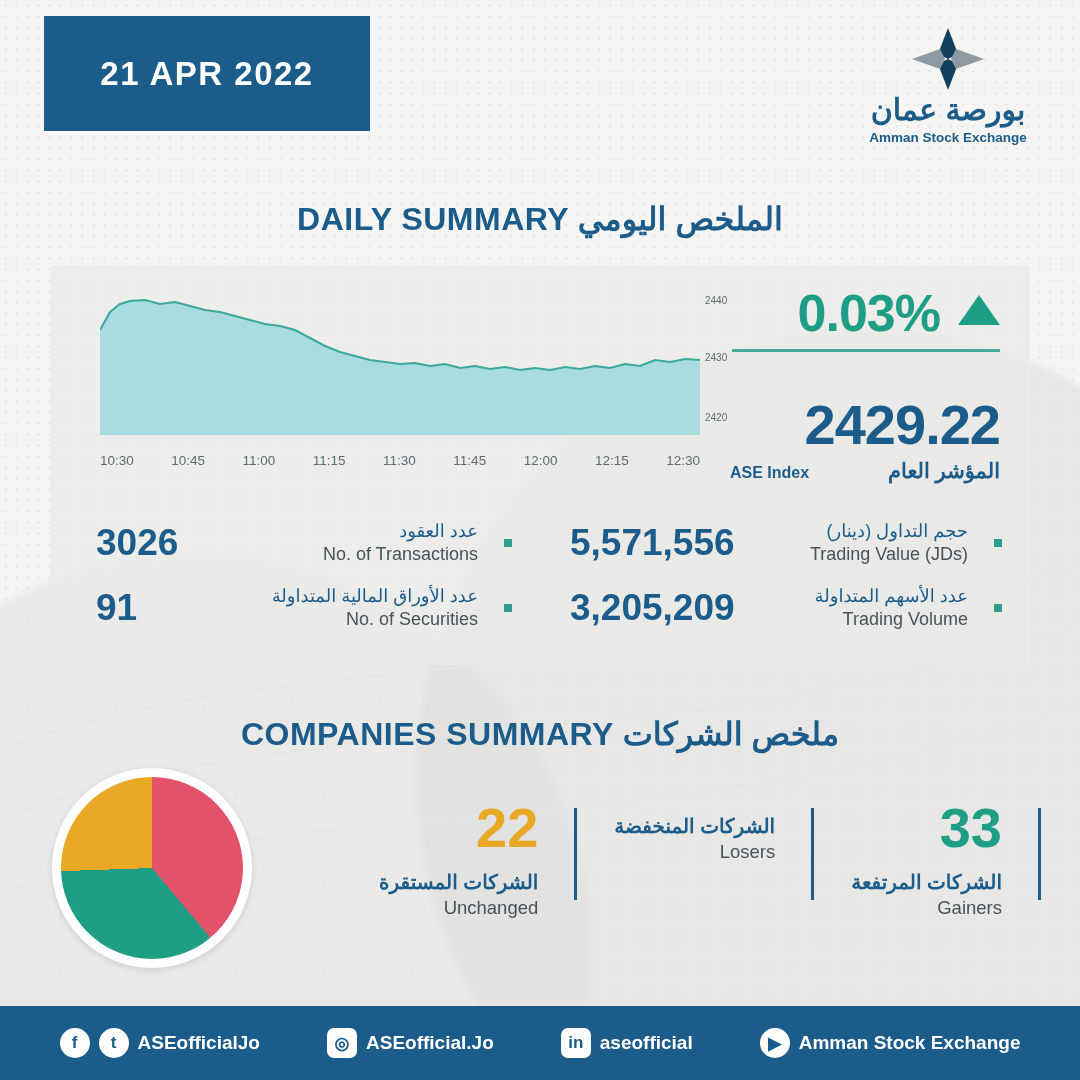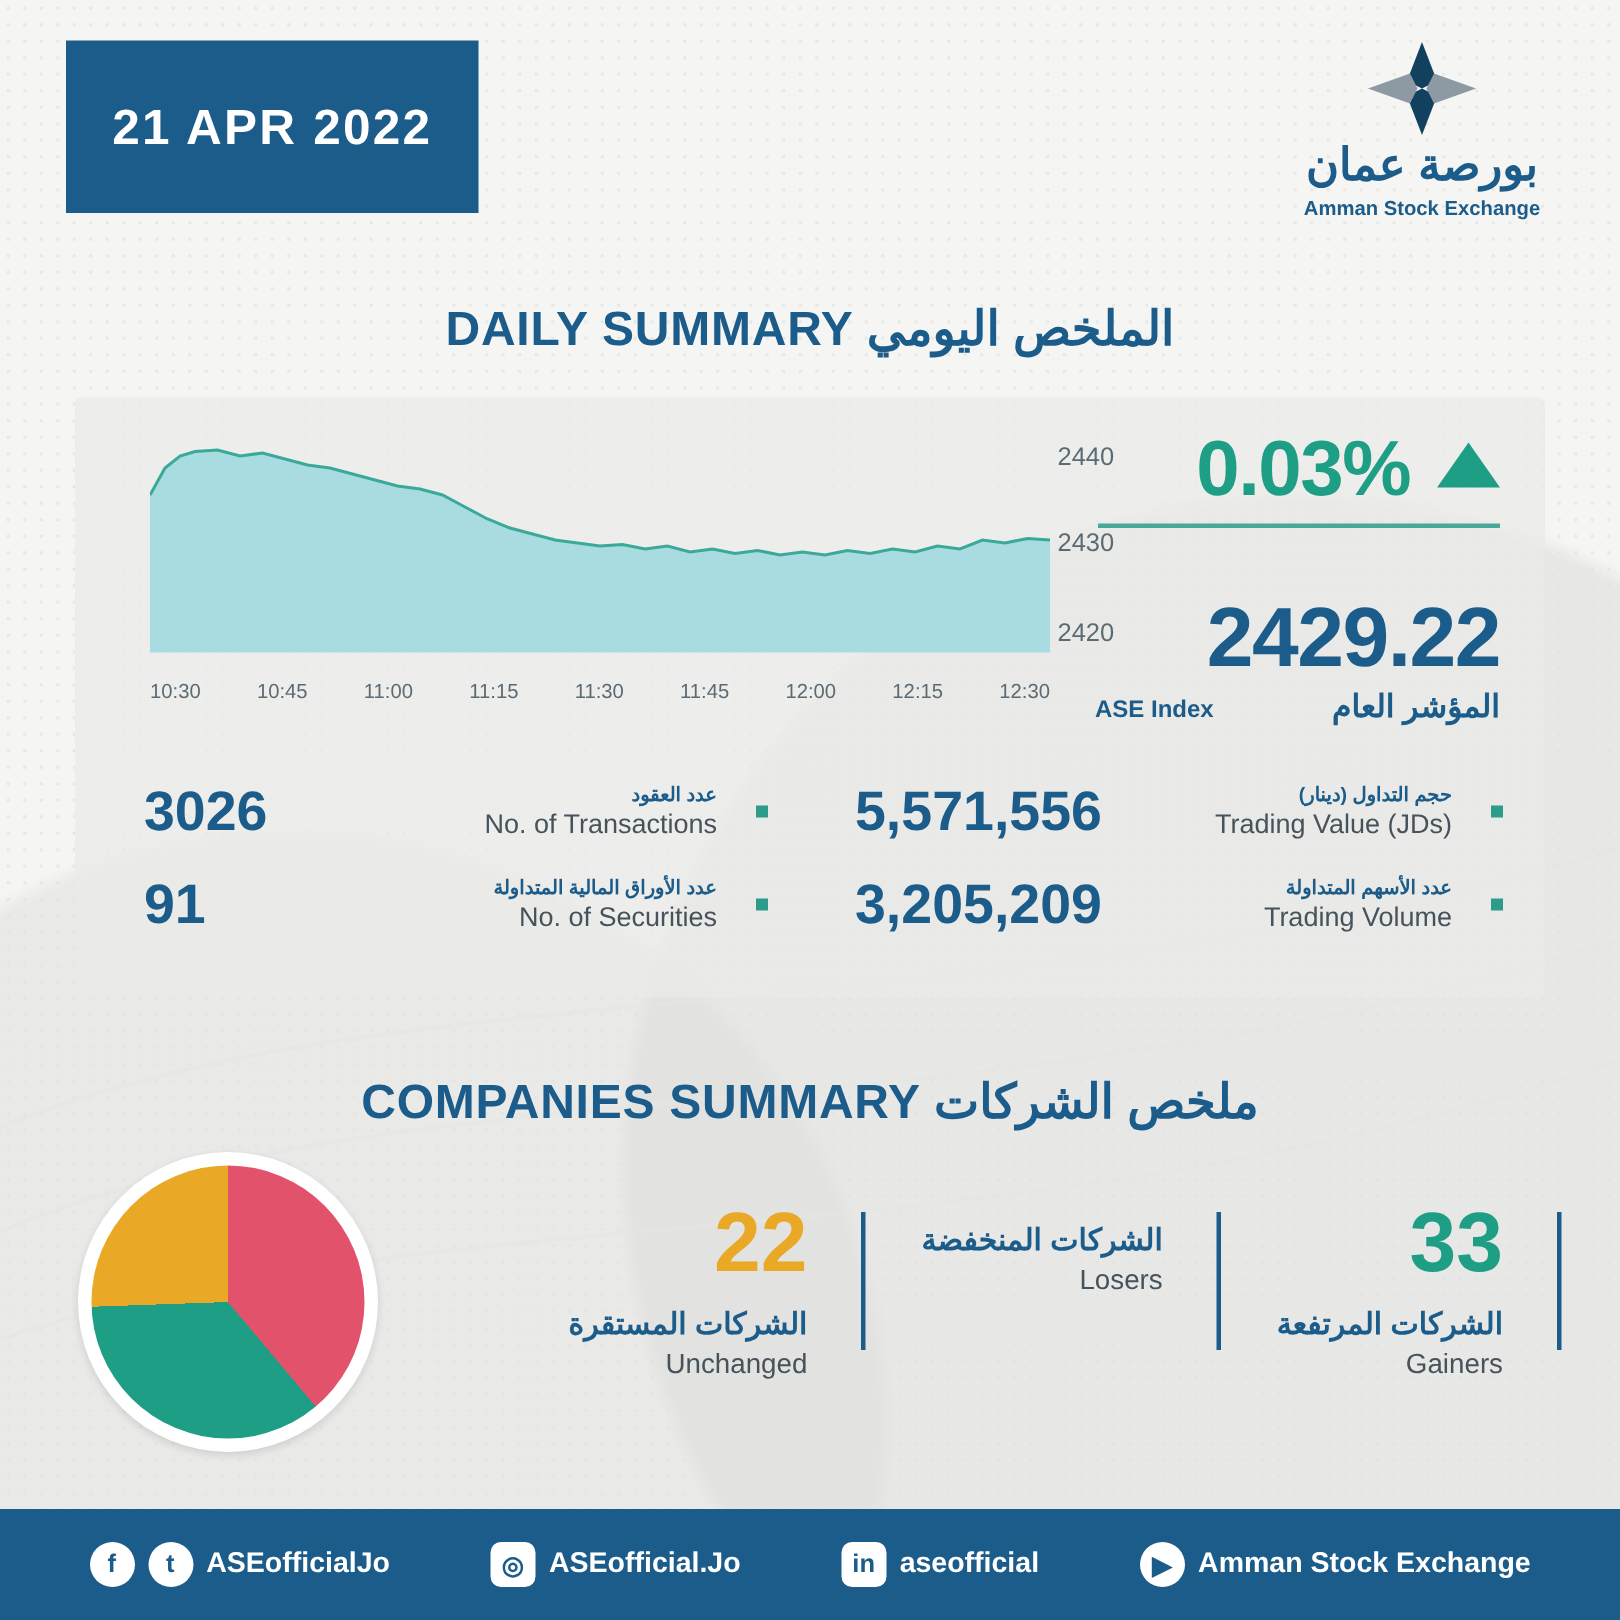--- a/index.html
+++ b/index.html
@@ -24,22 +24,22 @@
     background-size: 11px 11px;
     opacity: .75;
     pointer-events: none;
   }
   .swirl {
     position: absolute; inset: 0; pointer-events: none; opacity: .55;
   }
 
   
   .date-badge {
-    position: absolute; left: 44px; top: 27px;
-    width: 275px; height: 115px;
+    position: absolute; left: 44px; top: 16px;
+    width: 326px; height: 115px;
     background: #1b5c8a;
     display: flex; align-items: center; justify-content: center;
   }
   .date-badge span {
     color: #ffffff;
     font-size: 33px;
     font-weight: bold;
     letter-spacing: 1.5px;
   }
 
@@ -78,21 +78,21 @@
   .chart-area {
     position: absolute; left: 50px; top: 25px; width: 600px; height: 175px;
   }
   .x-labels {
     position: absolute; left: 50px; top: 188px; width: 600px;
     display: flex; justify-content: space-between;
     color: #5b6b74; font-size: 13.5px;
   }
   .y-labels {
     position: absolute; left: 655px; top: 25px; height: 175px; width: 50px;
-    color: #5b6b74; font-size: 17px;
+    color: #5b6b74; font-size: 10px;
   }
   .y-labels span { position: absolute; left: 0; }
 
   .index-box {
     position: absolute; right: 30px; top: 18px; width: 270px; text-align: right;
   }
   .pct-row {
     display: flex; align-items: center; justify-content: flex-end; gap: 18px;
   }
   .pct {
@@ -117,21 +117,21 @@
   .stats { position: absolute; left: 0; right: 0; top: 245px; }
   .stat-row { display: flex; }
   .stat {
     width: 50%; display: flex; align-items: center; justify-content: flex-end;
     padding: 10px 28px 10px 0;
   }
   .stat .value {
     color: #1b5c8a; font-size: 37px; font-weight: bold; white-space: nowrap;
   }
   .stat .labels { text-align: right; margin-right: 14px; }
-  .stat .lab-ar { color: #1b5c8a; font-size: 13px; font-weight: bold; direction: rtl; }
+  .stat .lab-ar { color: #1b5c8a; font-size: 18px; font-weight: normal; direction: rtl; }
   .stat .lab-en { color: #46535c; font-size: 18px; margin-top: 2px; }
   .stat .bullet {
     width: 8px; height: 8px; background: #2d9c8a; margin-left: 12px; flex: none;
   }
   .stat.left .value { order: -1; margin-right: auto; margin-left: 46px;}
   .stat.right .value { order: -1; margin-right: auto; margin-left: 30px;}
 
   
   .pie-wrap {
     position: absolute; left: 52px; top: 768px;

